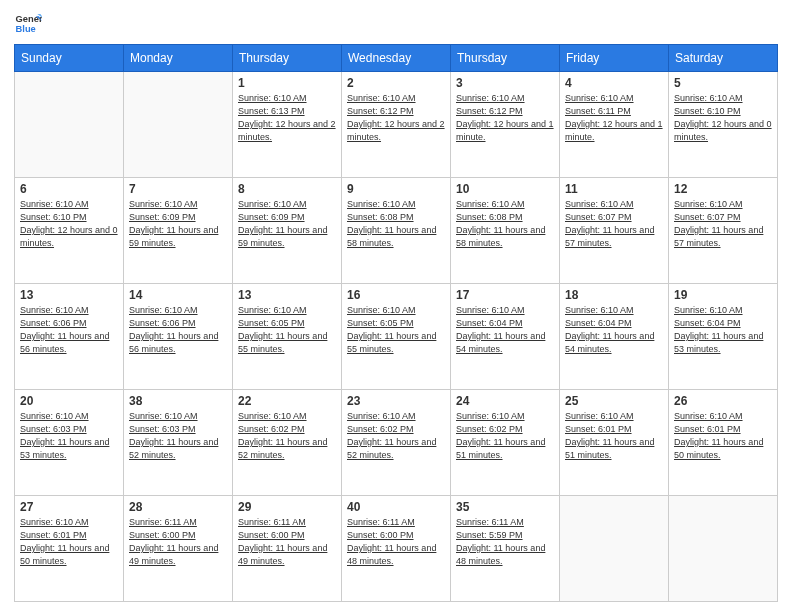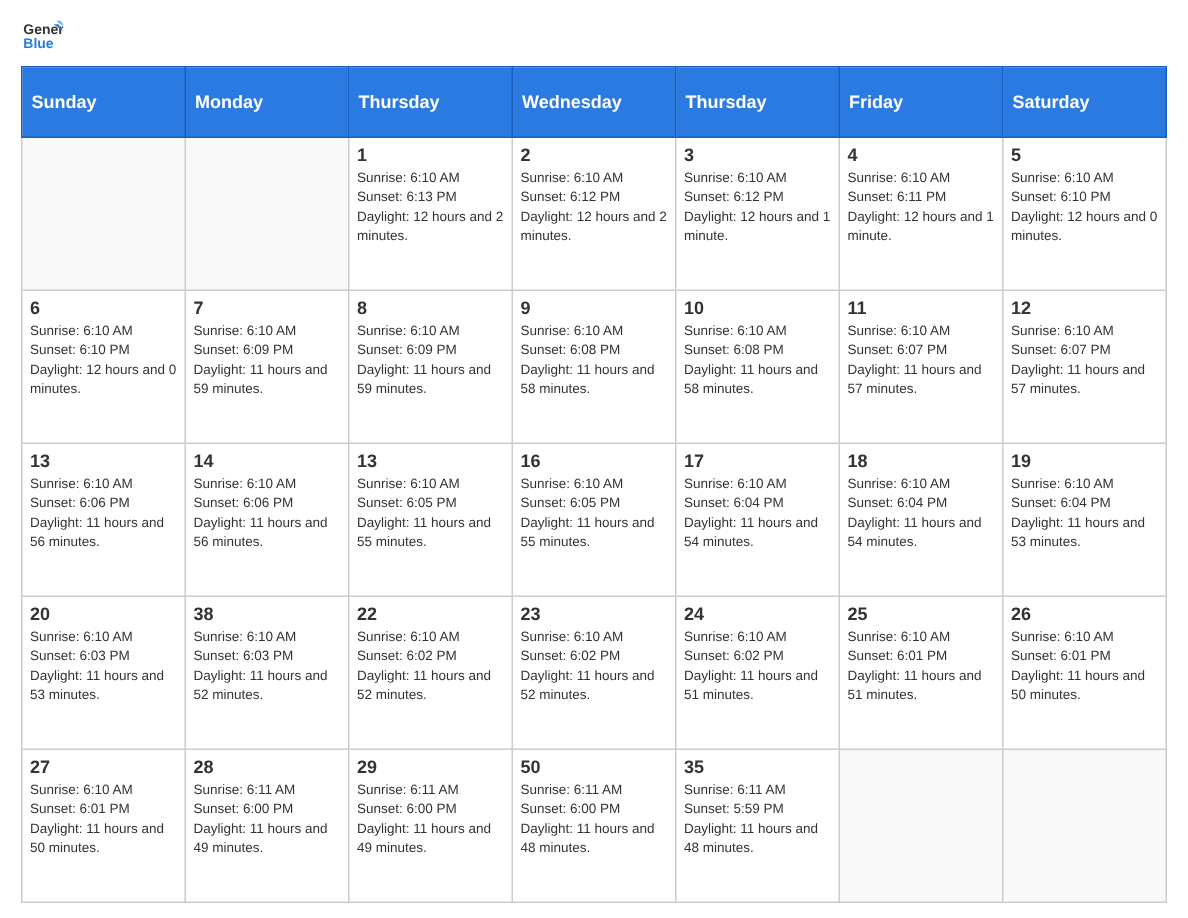--- a/index.html
+++ b/index.html
@@ -49,23 +49,23 @@
       flex: 1;
       border: 1px solid #ccc;
       border-collapse: collapse;
       width: 100%;
       table-layout: fixed;
     }
     .calendar th {
       background-color: #2a7ae2;
       color: #fff;
       text-align: left;
-      padding: 16px 6px;
+      padding: 6px 6px;
       font-size: 12px;
-      font-weight: bold;
+      font-weight: normal;
       border: 1px solid #1a5fbe;
     }
     .calendar td {
       vertical-align: top;
       border: 1px solid #ccc;
       padding: 4px 5px;
       font-size: 9.5px;
       color: #333;
       height: 88px;
     }
@@ -75,20 +75,21 @@
     .day-num {
       font-size: 12px;
       font-weight: bold;
       display: block;
       margin-bottom: 2px;
     }
     .cell-info {
       line-height: 1.45;
       font-size: 9px;
       color: #333;
+      text-decoration: underline;
     }
   </style>
 </head>
 <body>
 
 <div class="page">
   <div class="header">
     <div class="logo">
       <svg class="logo-icon" viewBox="0 0 36 36">
         <text x="2" y="16" font-size="12" font-weight="bold" fill="#333" font-family="Arial">General</text>
@@ -299,21 +300,21 @@
 Sunset: 6:00 PM
 Daylight: 11 hours and 49 minutes.</div>
           </td>
           <td>
             <span class="day-num">29</span>
             <div class="cell-info" style="white-space: pre-line;">Sunrise: 6:11 AM
 Sunset: 6:00 PM
 Daylight: 11 hours and 49 minutes.</div>
           </td>
           <td>
-            <span class="day-num">50</span>
+            <span class="day-num">40</span>
             <div class="cell-info" style="white-space: pre-line;">Sunrise: 6:11 AM
 Sunset: 6:00 PM
 Daylight: 11 hours and 48 minutes.</div>
           </td>
           <td>
             <span class="day-num">35</span>
             <div class="cell-info" style="white-space: pre-line;">Sunrise: 6:11 AM
 Sunset: 5:59 PM
 Daylight: 11 hours and 48 minutes.</div>
           </td>

